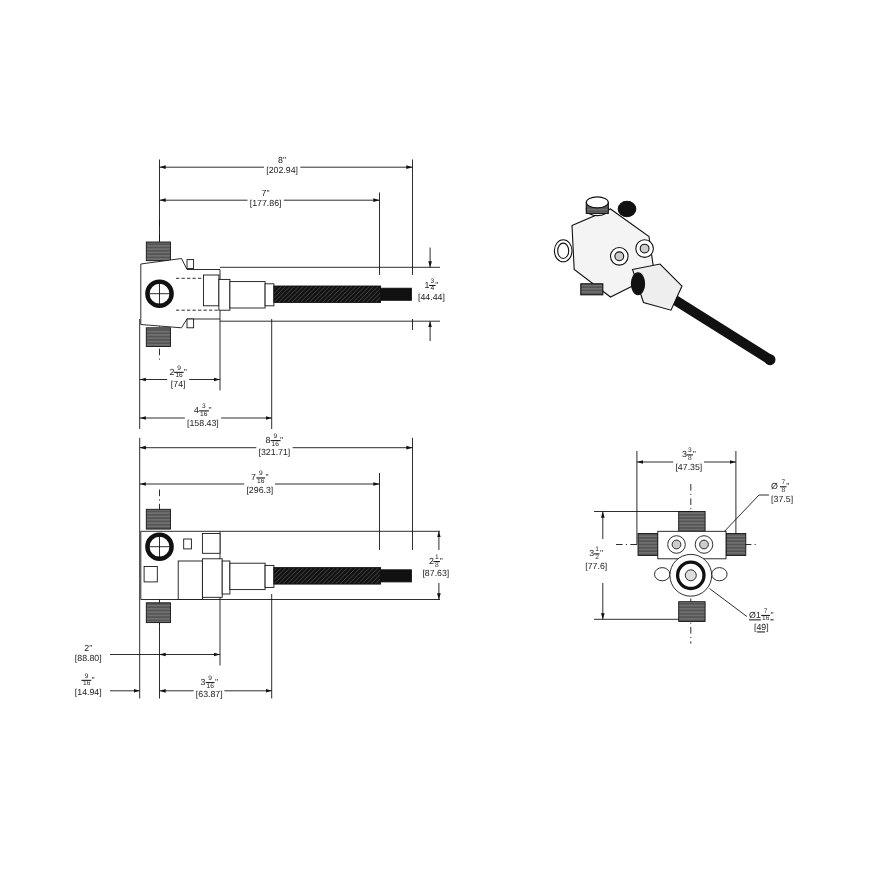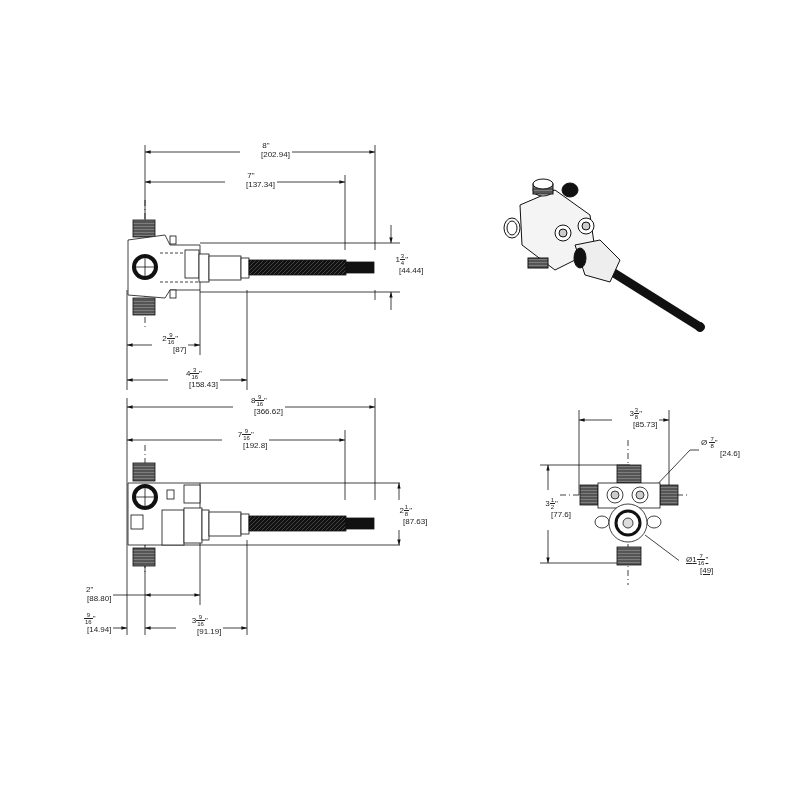--- a/index.html
+++ b/index.html
@@ -3,21 +3,21 @@
 <meta charset="utf-8">
 <style>
   html, body { margin: 0; padding: 0; background: #ffffff; }
   body { width: 800px; height: 800px; position: relative; overflow: hidden;
          font-family: "Liberation Sans", sans-serif; color: #111; }
   #canvas { position: absolute; left: 0; top: 0; width: 800px; height: 800px; }
   .lbl { position: absolute; font-size: 8px; line-height: 9px; text-align: center;
          color: #222; font-family: "Liberation Sans", sans-serif; white-space: nowrap;
          background: #fff; padding: 0 2px; }
   .lbl .in { display: block; }
-  .lbl .mm { display: block; margin-left: 19px; }
+  .lbl .mm { display: block; }
   .frac { display: inline-block; vertical-align: middle; font-size: 6px; line-height: 6px; text-align: center; }
   .frac .n { display: block; border-bottom: 0.6px solid #222; padding: 0 1px; }
   .frac .d { display: block; padding: 0 1px; }
 </style>
 </head>
 <body>
 
 <svg id="canvas" viewBox="0 0 800 800" xmlns="http://www.w3.org/2000/svg">
   <defs>
     <marker id="arr" viewBox="0 0 10 10" refX="10" refY="5" markerWidth="7" markerHeight="7" orient="auto-start-reverse">
@@ -158,68 +158,68 @@
     <circle cx="628" cy="523" r="5" fill="#ddd"></circle>
   </g>
 </svg>
 
 <div class="lbl" style="left:240px;top:141px;">
   <span class="in">8"</span>
   <span class="mm">[202.94]</span>
 </div>
 <div class="lbl" style="left:225px;top:171px;">
   <span class="in">7"</span>
-  <span class="mm">[137.34]</span>
+  <span class="mm">[177.86]</span>
 </div>
 <div class="lbl" style="left:378px;top:253px;">
   <span class="in"><span>1</span><span class="frac"><span class="n">3</span><span class="d">4</span></span><span>"</span></span>
   <span class="mm">[44.44]</span>
 </div>
 <div class="lbl" style="left:152px;top:332px;">
   <span class="in"><span>2</span><span class="frac"><span class="n">9</span><span class="d">16</span></span><span>"</span></span>
-  <span class="mm">[87]</span>
+  <span class="mm">[74]</span>
 </div>
 <div class="lbl" style="left:168px;top:367px;">
   <span class="in"><span>4</span><span class="frac"><span class="n">3</span><span class="d">16</span></span><span>"</span></span>
   <span class="mm">[158.43]</span>
 </div>
 
 <div class="lbl" style="left:233px;top:394px;">
   <span class="in"><span>8</span><span class="frac"><span class="n">9</span><span class="d">16</span></span><span>"</span></span>
-  <span class="mm">[366.62]</span>
+  <span class="mm">[321.71]</span>
 </div>
 <div class="lbl" style="left:222px;top:428px;">
   <span class="in"><span>7</span><span class="frac"><span class="n">9</span><span class="d">16</span></span><span>"</span></span>
-  <span class="mm">[192.8]</span>
+  <span class="mm">[296.3]</span>
 </div>
 <div class="lbl" style="left:382px;top:504px;">
   <span class="in"><span>2</span><span class="frac"><span class="n">1</span><span class="d">8</span></span><span>"</span></span>
   <span class="mm">[87.63]</span>
 </div>
 <div class="lbl" style="left:66px;top:585px;">
   <span class="in">2"</span>
   <span class="mm">[88.80]</span>
 </div>
 <div class="lbl" style="left:66px;top:612px;">
   <span class="in"><span class="frac"><span class="n">9</span><span class="d">16</span></span><span>"</span></span>
   <span class="mm">[14.94]</span>
 </div>
 <div class="lbl" style="left:176px;top:614px;">
   <span class="in"><span>3</span><span class="frac"><span class="n">9</span><span class="d">16</span></span><span>"</span></span>
-  <span class="mm">[91.19]</span>
+  <span class="mm">[63.87]</span>
 </div>
 
 <div class="lbl" style="left:612px;top:407px;">
   <span class="in"><span>3</span><span class="frac"><span class="n">3</span><span class="d">8</span></span><span>"</span></span>
-  <span class="mm">[85.73]</span>
+  <span class="mm">[47.35]</span>
 </div>
 <div class="lbl" style="left:530px;top:497px;">
   <span class="in"><span>3</span><span class="frac"><span class="n">1</span><span class="d">2</span></span><span>"</span></span>
   <span class="mm">[77.6]</span>
 </div>
 <div class="lbl" style="left:699px;top:436px;text-align:left;">
   <span class="in"><span>Ø</span> <span class="frac"><span class="n">7</span><span class="d">8</span></span><span>"</span></span>
-  <span class="mm">[24.6]</span>
+  <span class="mm">[37.5]</span>
 </div>
 <div class="lbl" style="left:679px;top:553px;text-decoration:underline;">
   <span class="in"><span>Ø</span><span>1</span><span class="frac"><span class="n">7</span><span class="d">16</span></span><span>"</span></span>
   <span class="mm">[49]</span>
 </div>
 
 </body></html>

